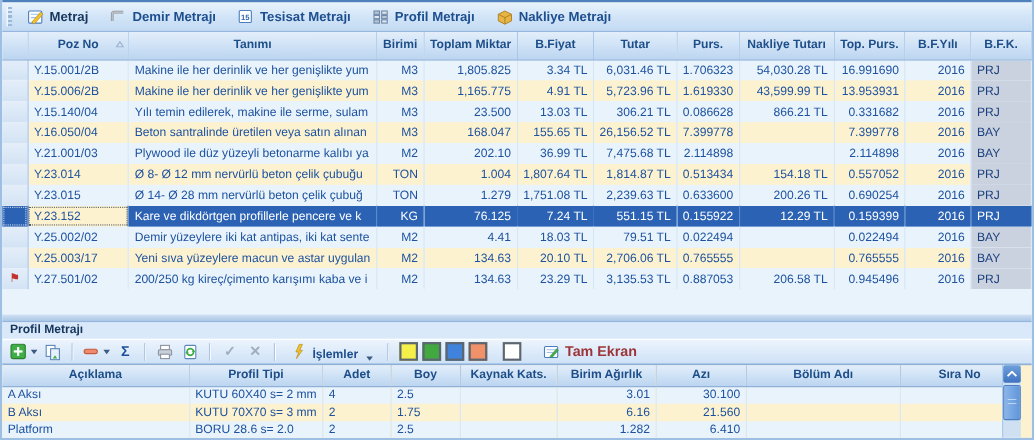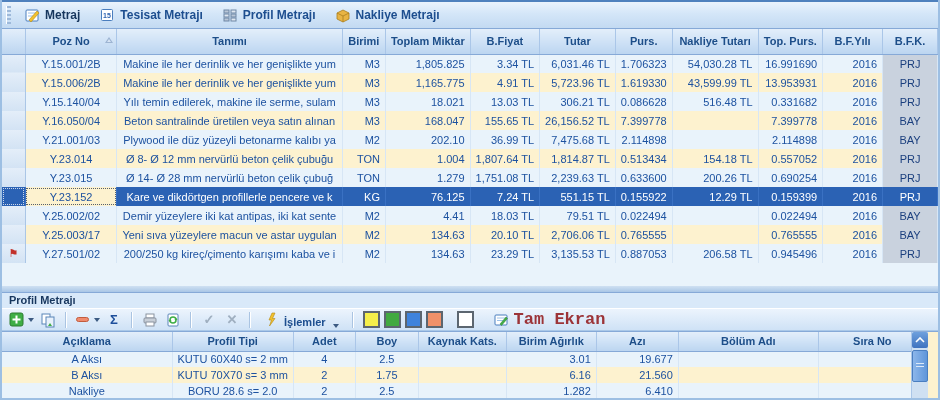--- a/index.html
+++ b/index.html
@@ -23,21 +23,21 @@
   
   .grid1{position:absolute;left:0;right:0;top:29px;height:257px;background:#e9f3fb;}
   table.grid{border-collapse:collapse;table-layout:fixed;font-size:11px;}
   .grid th{height:25px;padding:0 4px;box-sizing:border-box;font-weight:bold;color:#1d4e89;
     background:linear-gradient(#e3eefa,#cfe2f6 50%,#bcd5f0);
     border-right:1px solid #aac6e8;border-bottom:1px solid #86a9d7;text-align:center;white-space:nowrap;overflow:hidden;position:relative;}
   .grid td{height:19px;padding:0 5px;box-sizing:border-box;color:#1d52a0;
     border-right:1px solid #d7e6f5;white-space:nowrap;overflow:hidden;}
   .r-even td{background:#e9f3fb;}
   .r-odd td{background:#fdf2cf;}
-  td.al{text-align:center}td.ar{text-align:right}td.ac{text-align:right}
+  td.al{text-align:left}td.ar{text-align:right}td.ac{text-align:right}
   td.ind{background:linear-gradient(#e4eef9,#d3e3f4)!important;border-right:1px solid #aac6e6;text-align:center;padding:0;}
   td.bfk{background:#c9d2de!important;color:#1b3f7e;}
   tr.selrow td{background:#2b62b4!important;color:#fff;border-right:1px solid #3a71c3;}
   tr.selrow td.focus-cell{background:#fdf2cf!important;color:#1d52a0;outline:1px dotted #55606e;outline-offset:-2px;}
   tr.selrow td.ind{background:#2b62b4!important;outline:1px dotted #cfd9ea;outline-offset:-2px;}
   .sortmark{position:absolute;right:3px;top:8px;width:0;height:0;
     border-left:4px solid transparent;border-right:4px solid transparent;border-bottom:6px solid #9db4d2;}
   .sortmark:after{content:"";position:absolute;left:-2px;top:2px;border-left:2px solid transparent;border-right:2px solid transparent;border-bottom:3px solid #d7e4f4;}
   .flag{color:#c2312b;font-size:11px;line-height:19px;}
   .filler{position:absolute;left:0;right:0;bottom:0;height:23px;background:#e9f3fb;}
@@ -54,21 +54,21 @@
     display:flex;align-items:center;gap:3px;padding-left:6px;box-sizing:border-box;}
   .tbtn{display:flex;align-items:center;justify-content:center;height:18px;min-width:18px;border-radius:2px;padding:0 1px;}
   .sep2{width:1px;height:16px;background:#aac4e2;border-right:1px solid #fff;margin:0 4px;}
   .caret{width:0;height:0;border-left:3px solid transparent;border-right:3px solid transparent;border-top:4px solid #3c5a82;margin-left:3px;}
   .sigma{color:#1d4e9b;font-weight:bold;font-size:13px;}
   .chk{color:#9fafc0;font-weight:bold;font-size:13px;}
   .islemler{display:flex;align-items:flex-end;gap:4px;padding:1px 6px;}
   .islemler .lbl{font-size:11px;font-weight:bold;color:#1d4e8f;}
   .swatch{width:13px;height:13px;border:2px solid #5c6670;box-sizing:content-box;margin:0 2px;}
   .tamekran{display:flex;align-items:center;gap:5px;margin-left:14px;}
-  .tamekran .lbl{font-size:17px;font-weight:bold;color:#9c3438;font-family:Liberation Mono, monospace;}
+  .tamekran .lbl{font-size:13px;font-weight:bold;color:#9c3438;}
 
   
   .grid2{position:absolute;left:0;right:0;top:331px;bottom:0;background:#fdf2cf;border-top:1px solid #86a9d7;}
   .grid2 th{height:19px;font-size:11px;}
   .grid2 td{height:16px;font-size:11px;}
   .vscroll{position:absolute;top:0;right:10px;bottom:0;width:16px;background:#cfe0f2;border-left:1px solid #aac6e8;}
   .vs-btn{height:16px;background:linear-gradient(#6ea0dd,#3f73bf);border-radius:2px;display:flex;align-items:center;justify-content:center;}
   .vs-thumb{margin-top:2px;height:30px;background:linear-gradient(90deg,#8cb6ea,#5f96da);border:1px solid #4a7ec0;border-radius:2px;position:relative;}
   .vs-thumb:after{content:"";position:absolute;left:3px;right:3px;top:12px;height:4px;
     background:repeating-linear-gradient(#dce9f8 0 1px,transparent 1px 3px);}
@@ -87,20 +87,29 @@
           <svg width="16" height="16">
               <rect x="2" y="3" width="12" height="11" rx="1" fill="#fff" stroke="#4a7ebe"></rect>
               <line x1="4" y1="6" x2="12" y2="6" stroke="#9cc0e8"></line>
               <line x1="4" y1="9" x2="12" y2="9" stroke="#9cc0e8"></line>
               <path d="M5 13 L13 4 L15 6 L7 15 Z" fill="#f2c12e" stroke="#b58a14" stroke-width="0.6"></path>
             </svg>
         </span>
         <span class="lbl">Metraj</span>
       </div>
 
+      <div class="tab">
+        <span class="icon16">
+          <svg width="16" height="16">
+              <path d="M3 12 L3 6 Q3 4 5 4 L13 4" fill="none" stroke="#8b9097" stroke-width="2.4"></path>
+              <path d="M3 12 L3 6 Q3 4 5 4 L13 4" fill="none" stroke="#c7cbd1" stroke-width="1"></path>
+            </svg>
+        </span>
+        <span class="lbl">Demir Metrajı</span>
+      </div>
 
       <div class="tab">
         <span class="icon16">
           <svg width="16" height="16">
               <rect x="2.5" y="2.5" width="11" height="11" rx="1" fill="#fff" stroke="#4a7ebe"></rect>
               <text x="8" y="11" font-size="7" font-family="Liberation Sans" fill="#2e63b0" text-anchor="middle" font-weight="bold">15</text>
             </svg>
         </span>
         <span class="lbl">Tesisat Metrajı</span>
       </div>
@@ -189,25 +198,25 @@
               <td class="ar">43,599.99 TL</td>
               <td class="ar">13.953931</td>
               <td class="ar">2016</td>
               <td class="al bfk">PRJ</td>
             </tr>
             <tr class="r-even">
               <td class="ind"></td>
               <td class="al">Y.15.140/04</td>
               <td class="al">Yılı temin edilerek, makine ile serme, sulam</td>
               <td class="ac">M3</td>
-              <td class="ar">18.021</td>
+              <td class="ar">23.500</td>
               <td class="ar">13.03 TL</td>
               <td class="ar">306.21 TL</td>
               <td class="ar">0.086628</td>
-              <td class="ar">516.48 TL</td>
+              <td class="ar">866.21 TL</td>
               <td class="ar">0.331682</td>
               <td class="ar">2016</td>
               <td class="al bfk">PRJ</td>
             </tr>
             <tr class="r-odd">
               <td class="ind"></td>
               <td class="al">Y.16.050/04</td>
               <td class="al">Beton santralinde üretilen veya satın alınan</td>
               <td class="ac">M3</td>
               <td class="ar">168.047</td>
@@ -430,37 +439,37 @@
             </tr>
           </thead>
           <tbody>
             <tr class="r-even">
               <td class="al">A Aksı</td>
               <td class="al">KUTU 60X40 s= 2 mm</td>
               <td class="al">4</td>
               <td class="al">2.5</td>
               <td class="al"></td>
               <td class="ar">3.01</td>
-              <td class="ar">19.677</td>
+              <td class="ar">30.100</td>
               <td class="al"></td>
               <td class="ar">1</td>
             </tr>
             <tr class="r-odd">
               <td class="al">B Aksı</td>
               <td class="al">KUTU 70X70 s= 3 mm</td>
               <td class="al">2</td>
               <td class="al">1.75</td>
               <td class="al"></td>
               <td class="ar">6.16</td>
               <td class="ar">21.560</td>
               <td class="al"></td>
               <td class="ar">2</td>
             </tr>
             <tr class="r-even">
-              <td class="al">Nakliye</td>
+              <td class="al">Platform</td>
               <td class="al">BORU 28.6 s= 2.0</td>
               <td class="al">2</td>
               <td class="al">2.5</td>
               <td class="al"></td>
               <td class="ar">1.282</td>
               <td class="ar">6.410</td>
               <td class="al"></td>
               <td class="ar">3</td>
             </tr>
           </tbody>

